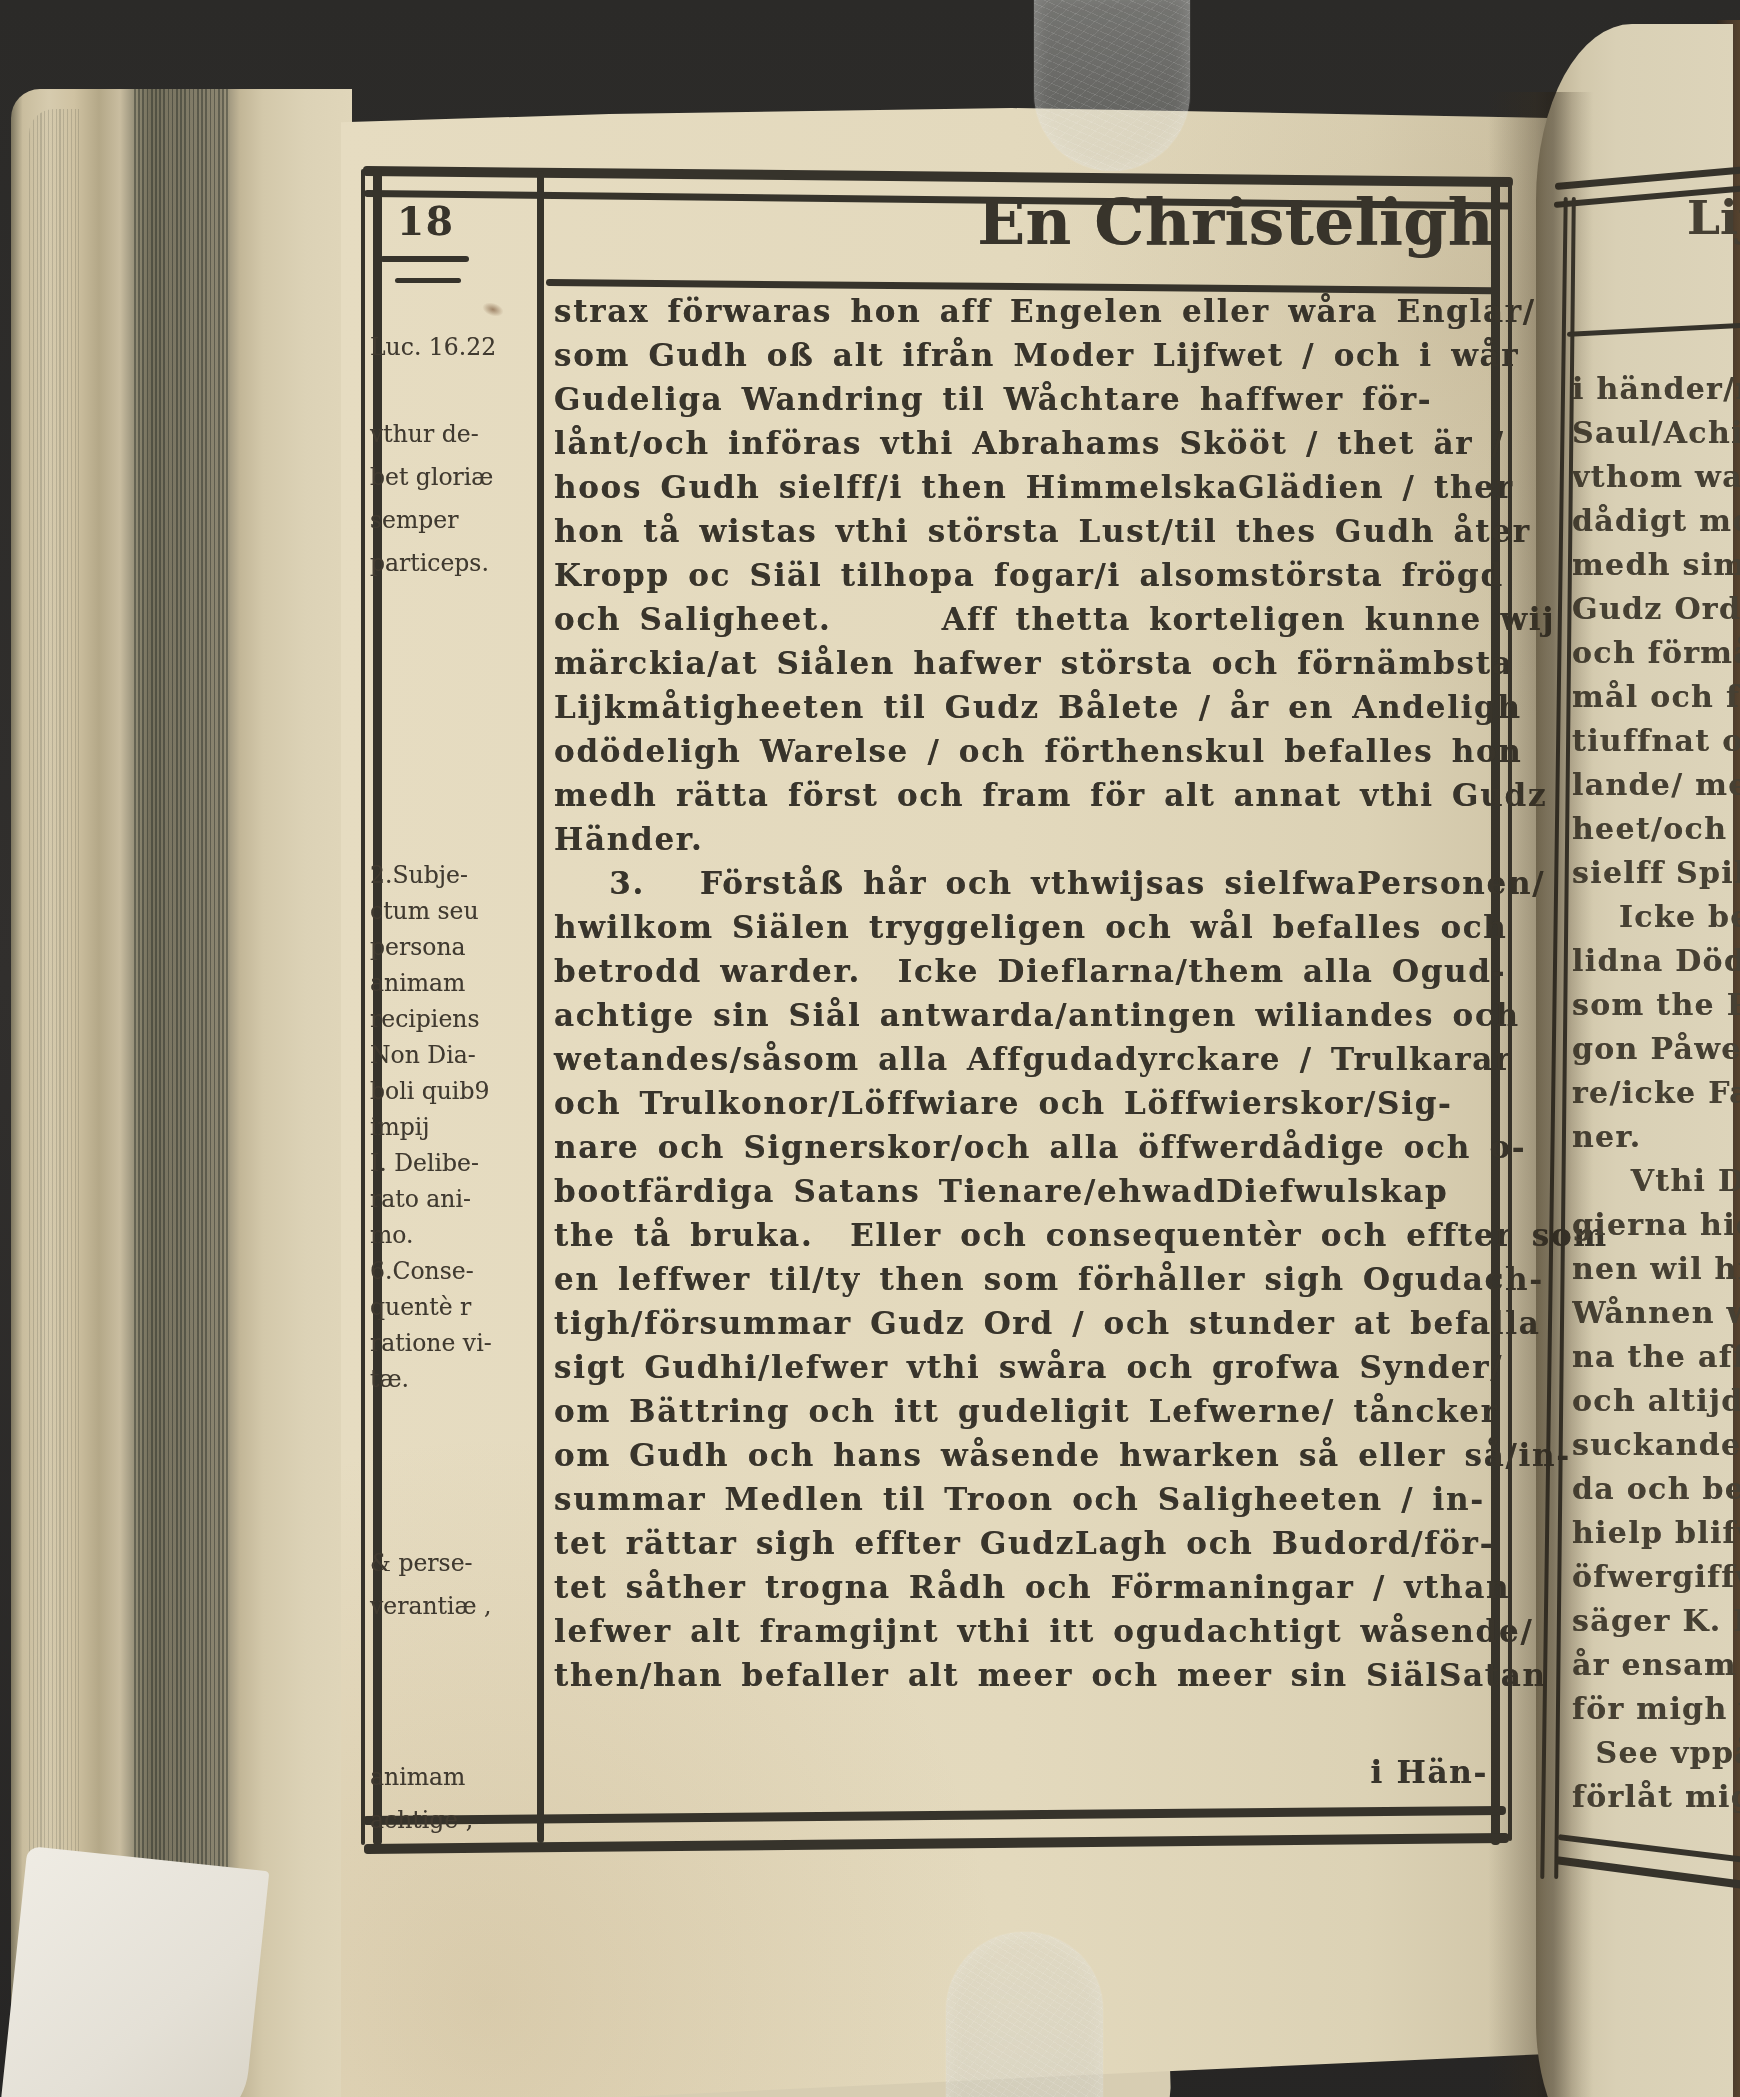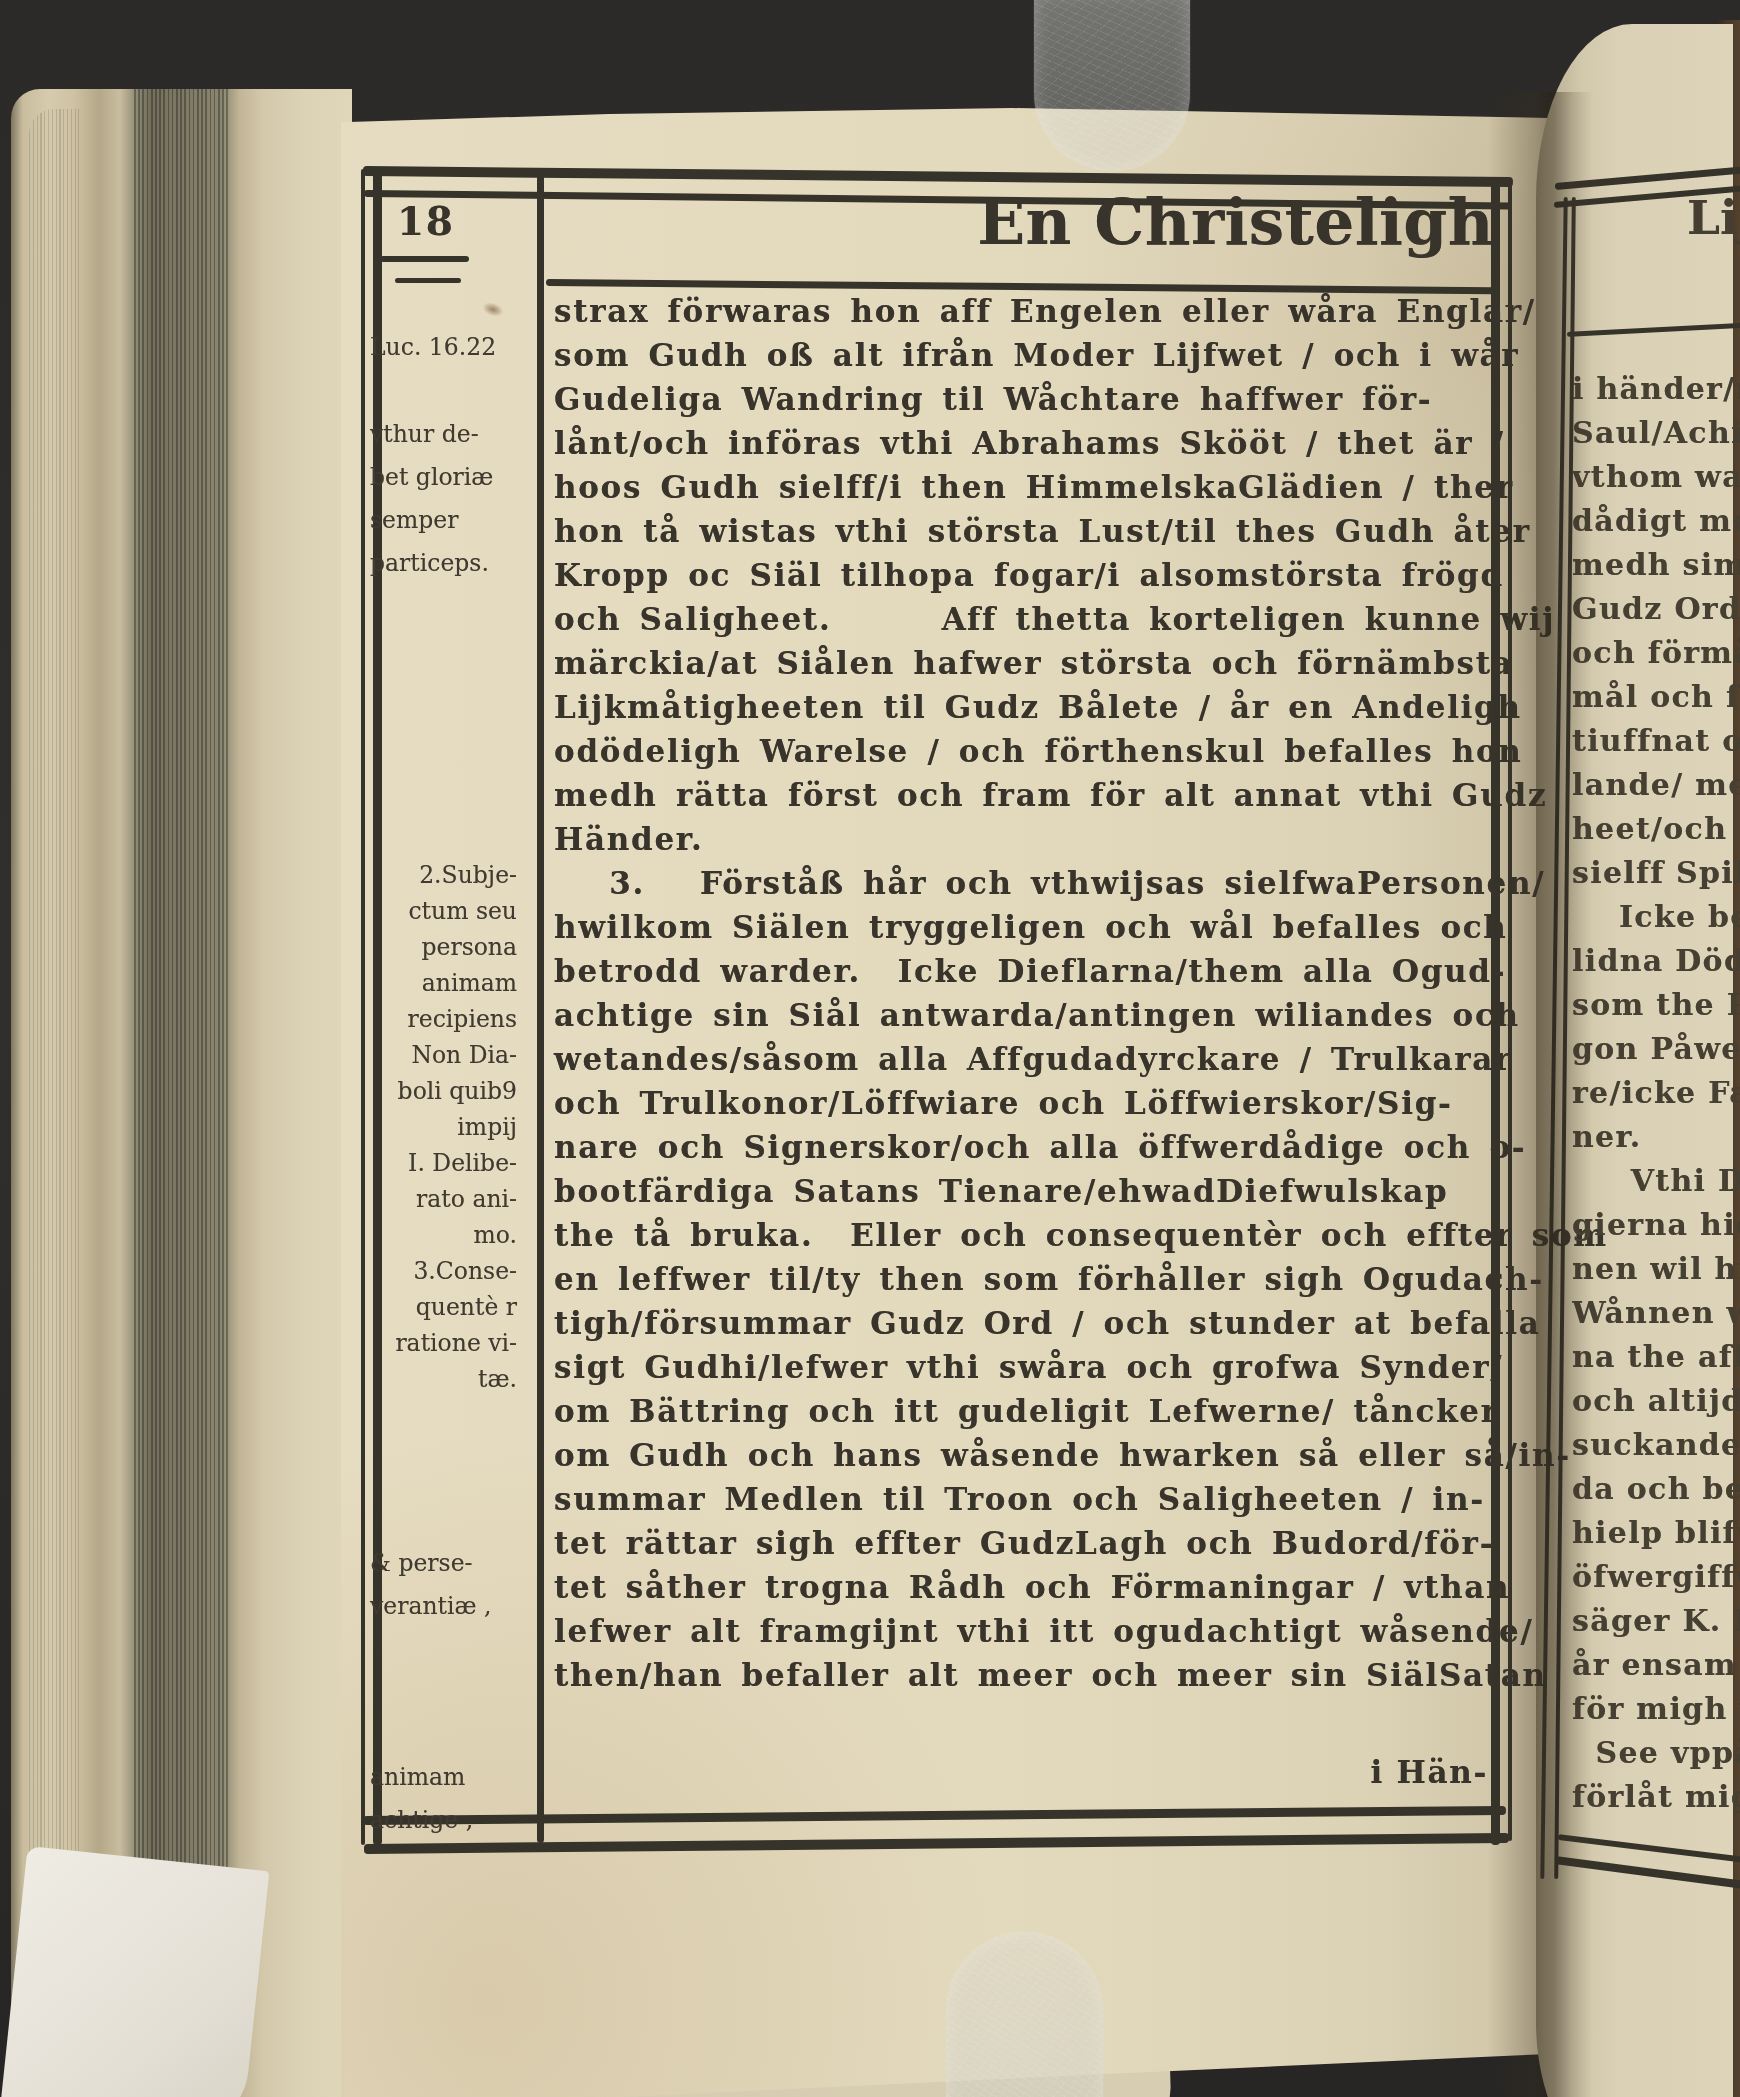--- a/index.html
+++ b/index.html
@@ -103,21 +103,21 @@
     position:absolute; left:554px; top:1754px; width:934px; text-align:right;
     font-size:31px; font-weight:bold; letter-spacing:1.7px; white-space:pre;
   }
   .margin-note{
     position:absolute; left:370px; width:147px; font-size:23.5px; color:#403a30;
     text-shadow:0 0 0.4px rgba(64,58,48,.4);
   }
   .margin-note .line{white-space:pre; line-height:43px;}
   .mn-1{top:326px;}
   .mn-2{top:413px;}
-  .mn-3{top:857px;} .mn-3 .line{line-height:36px;text-align:right;}
+  .mn-3{top:857px;} .mn-3 .line{line-height:36px;}
   .mn-4{top:1542px;}
   .mn-5{top:1756px;}
   .facing-header{
     position:absolute; left:1687px; top:190px; font-size:47px; font-weight:bold;
     color:#453f33; text-shadow:0 0 0.4px rgba(69,63,51,.5); white-space:pre;
   }
   .facing-lines{
     position:absolute; left:1572px; top:367px; width:168px; overflow:hidden;
     font-size:30px; font-weight:bold; letter-spacing:1.3px; color:#464033;
     text-shadow:0 0 0.4px rgba(70,64,51,.5);
@@ -226,21 +226,21 @@
       <div class="line">ctum seu</div>
       <div class="line">persona</div>
       <div class="line">animam</div>
       <div class="line">recipiens</div>
       <div class="line">Non Dia-</div>
       <div class="line">boli quib9</div>
       <div class="line">impij</div>
       <div class="line">I. Delibe-</div>
       <div class="line">rato ani-</div>
       <div class="line">mo.</div>
-      <div class="line">3.Conse-</div>
+      <div class="line">6.Conse-</div>
       <div class="line">quentè r</div>
       <div class="line">ratione vi-</div>
       <div class="line">tæ.</div>
     </div>
   <div class="margin-note mn-4">
       <div class="line">&amp; perse-</div>
       <div class="line">verantiæ ,</div>
     </div>
   <div class="margin-note mn-5">
       <div class="line">animam</div>

